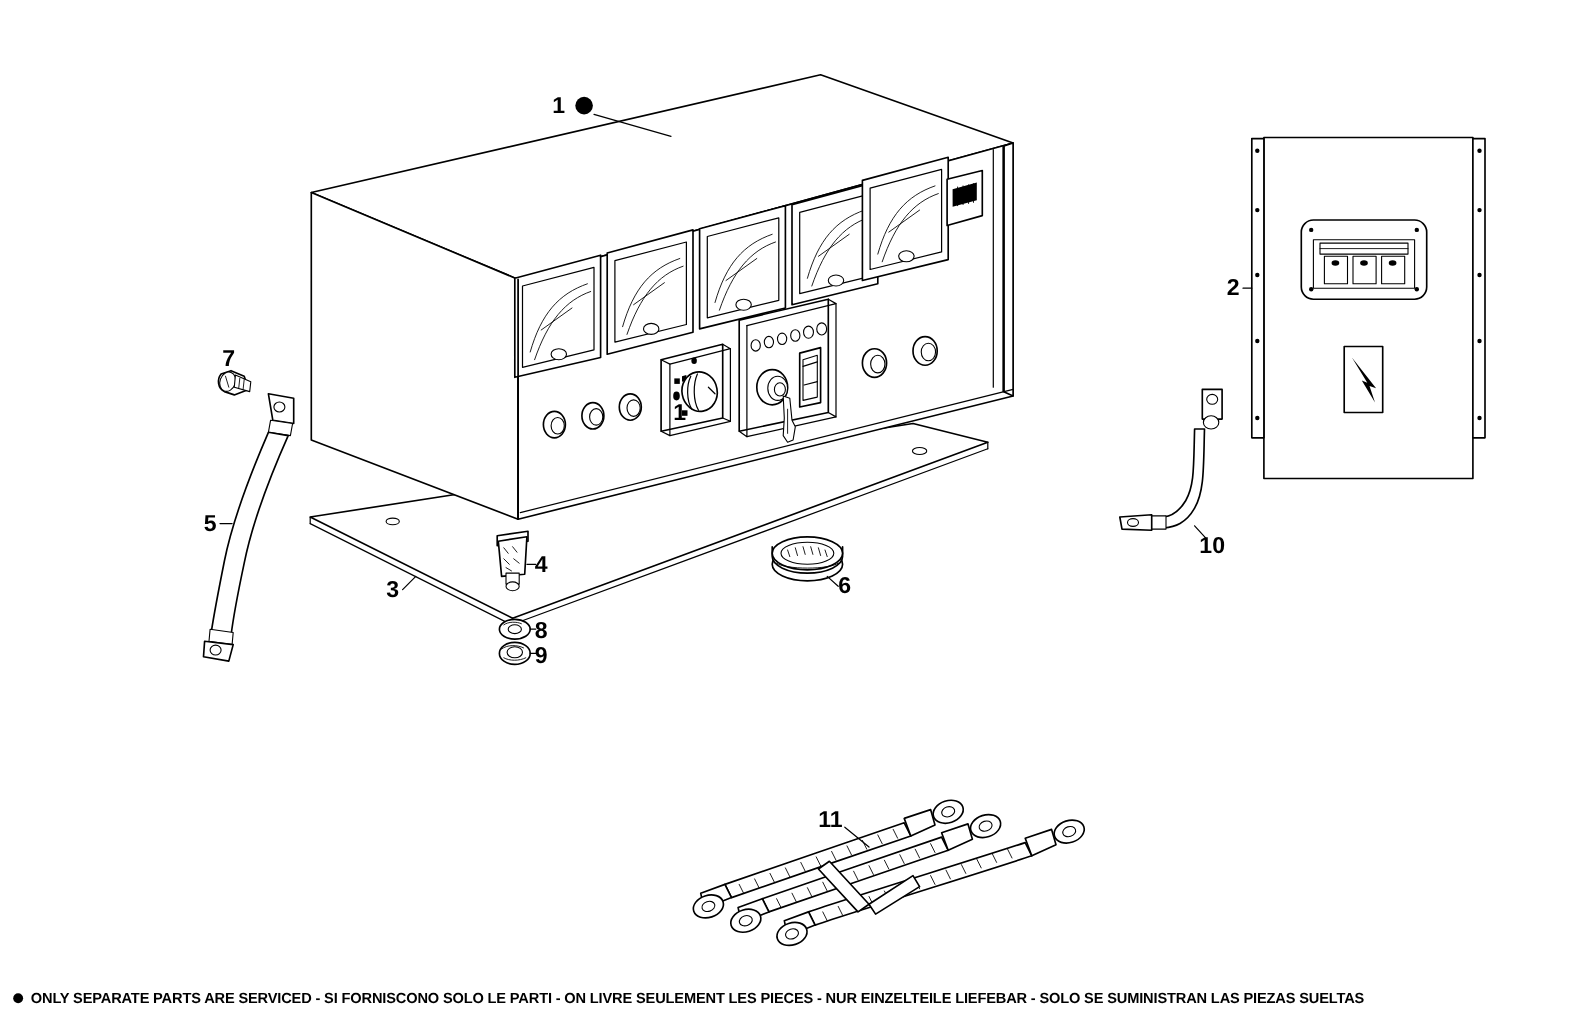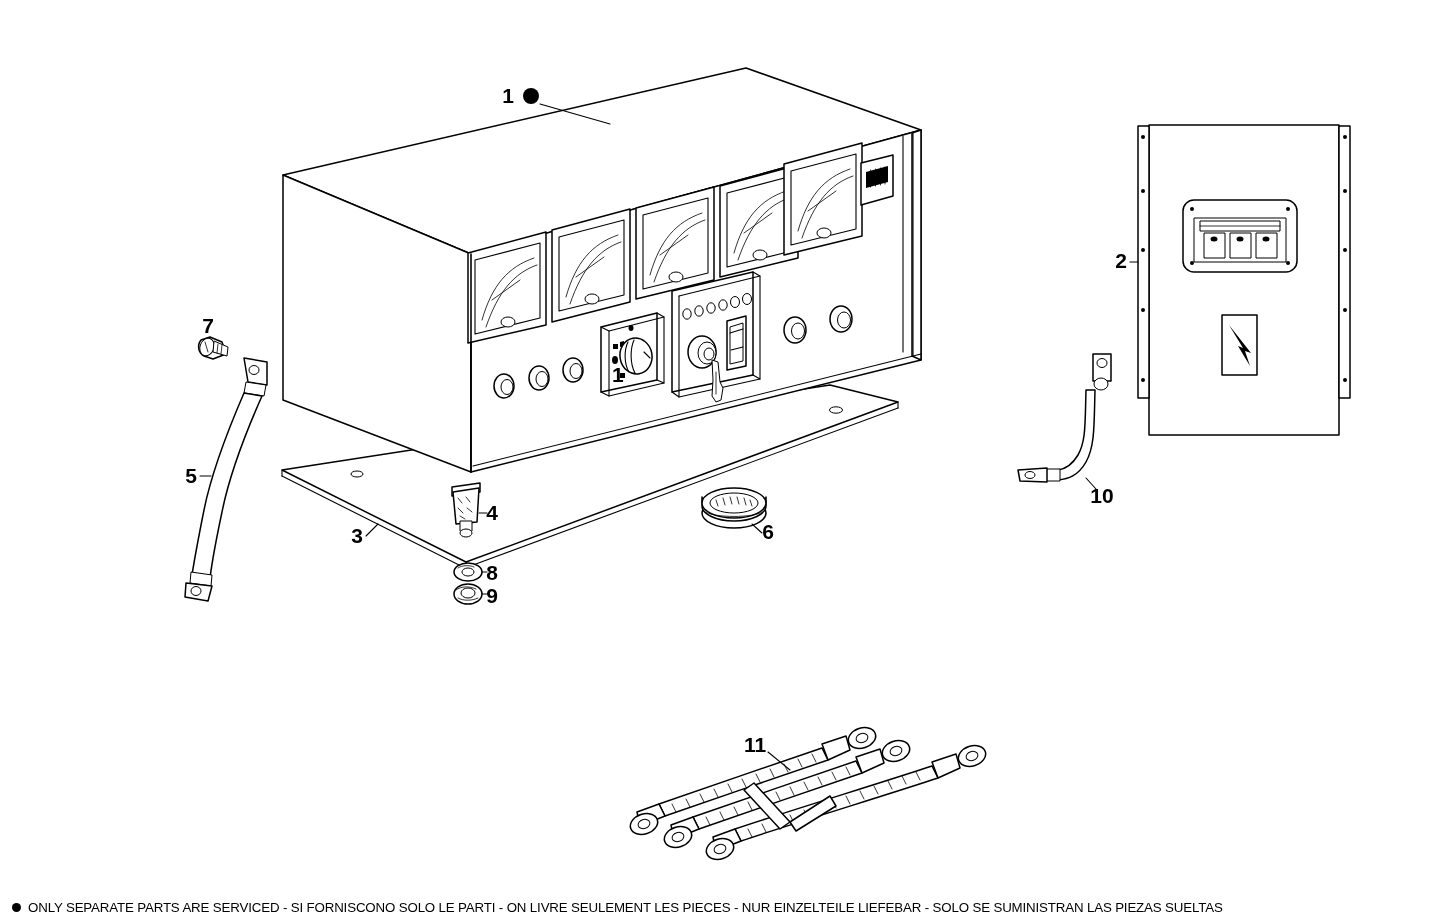--- a/index.html
+++ b/index.html
@@ -52,21 +52,21 @@
   .footer-dot {
     width: 9px;
     height: 9px;
     border-radius: 50%;
     background: #000;
     flex: 0 0 auto;
   }
   .footer-text {
     font-family: "Liberation Sans", sans-serif;
     font-size: 13.3px;
-    font-weight: normal;
+    font-weight: bold;
     letter-spacing: -0.15px;
     color: #000;
     white-space: nowrap;
   }
 </style>
 </head>
 <body>
 
 <div id="diagram-root">
 

